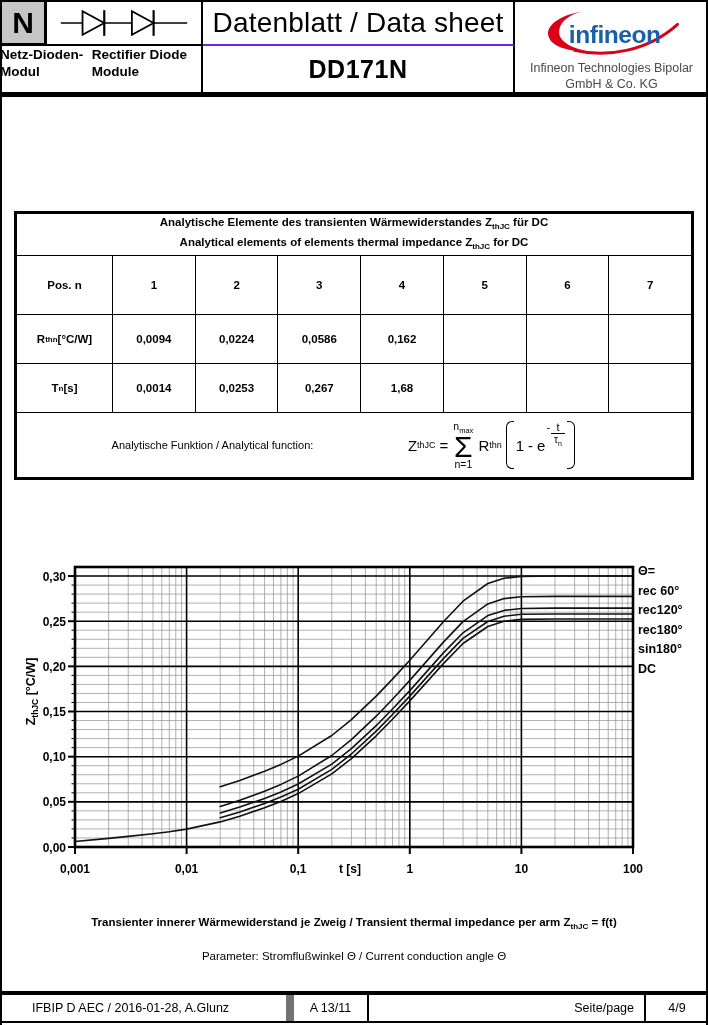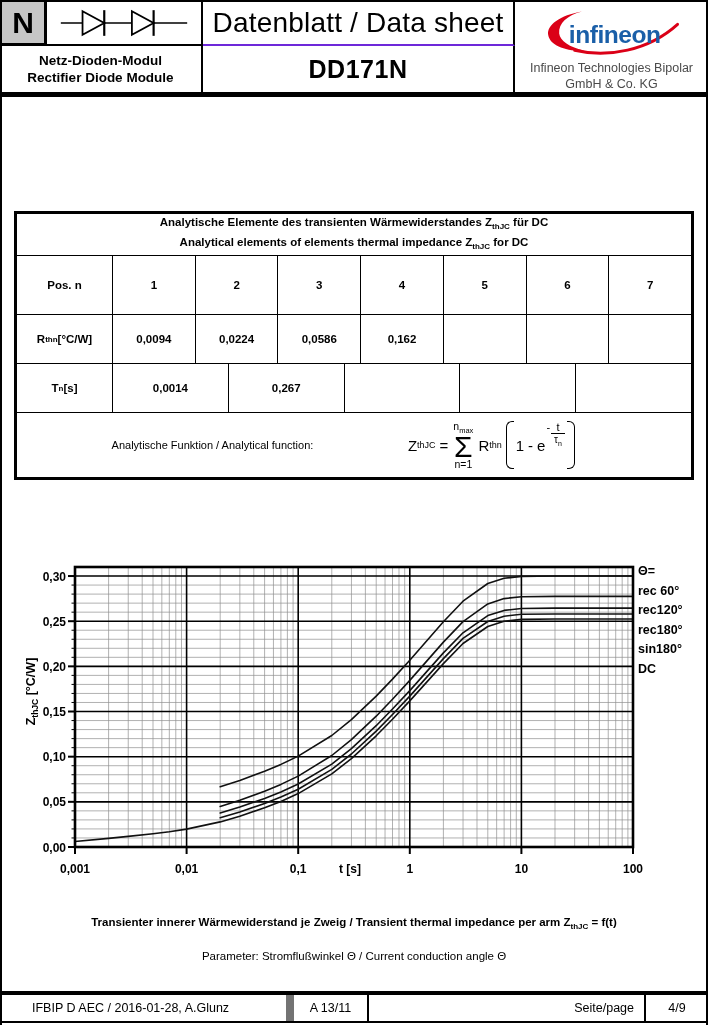--- a/index.html
+++ b/index.html
@@ -14,22 +14,22 @@
   #header>div{box-sizing:border-box;}
   .n-cell{grid-row:1;grid-column:1;background:#c6c6c6;border-right:3px solid #000;border-bottom:3px solid #000;
           border-left:2px solid #000;display:flex;align-items:center;justify-content:center;
           font-weight:bold;font-size:30px;}
   .diode-cell{grid-row:1;grid-column:2;border-right:2px solid #000;border-bottom:2px solid #000;
           display:flex;align-items:center;justify-content:center;}
   .title-cell{grid-row:1;grid-column:3;border-right:2px solid #000;border-bottom:2px solid #6d28d9;
           display:flex;align-items:center;justify-content:center;font-size:28px;letter-spacing:0.2px;}
   .logo-cell{grid-row:1/3;grid-column:4;display:flex;flex-direction:column;align-items:center;
           justify-content:flex-start;padding-top:5px;}
-  .module-cell{grid-row:2;grid-column:1/3;border-right:2px solid #000;display:flex;flex-direction:column;
-          align-items:center;justify-content:center;font-weight:bold;font-size:13.5px;line-height:17px;}
+  .module-cell{grid-row:2;grid-column:1/3;border-right:2px solid #000;display:flex;flex-direction:row;
+          justify-content:center;font-weight:bold;font-size:13.5px;line-height:17px;}
   .part-cell{grid-row:2;grid-column:3;border-right:2px solid #000;display:flex;align-items:center;
           justify-content:center;font-weight:bold;font-size:25px;letter-spacing:0.5px;}
   .company{font-size:12.5px;color:#4a4a4a;text-align:center;line-height:16px;margin-top:2px;}
   #top-bar{position:absolute;left:0;top:92px;width:708px;height:5px;background:#000;}
 
   
   #spec-table{position:absolute;left:14px;top:211px;width:680px;box-sizing:border-box;
           border:3px solid #000;font-size:11.5px;}
   .t-title{height:41px;border-bottom:1.5px solid #000;display:flex;flex-direction:column;
           align-items:center;justify-content:center;font-weight:bold;line-height:14px;}
@@ -157,21 +157,23 @@
       <div class="t-cell t-val"></div>
       <div class="t-cell t-val"></div>
     </div>
     <div class="t-row row-data">
       <div class="t-cell t-label">
           <span>T</span>
           <sub>n</sub>
           <span> [s]</span>
         </div>
       <div class="t-cell t-val">0,0014</div>
+      <div class="t-cell t-val">0,0253</div>
       <div class="t-cell t-val">0,267</div>
+      <div class="t-cell t-val">1,68</div>
       <div class="t-cell t-val"></div>
       <div class="t-cell t-val"></div>
       <div class="t-cell t-val"></div>
     </div>
     <div class="t-row formula-row">
       <div class="f-label">Analytische Funktion / Analytical function:</div>
       <div class="f-math">
         <span>Z</span>
           <sub>thJC</sub>
         <span class="sp"></span>

